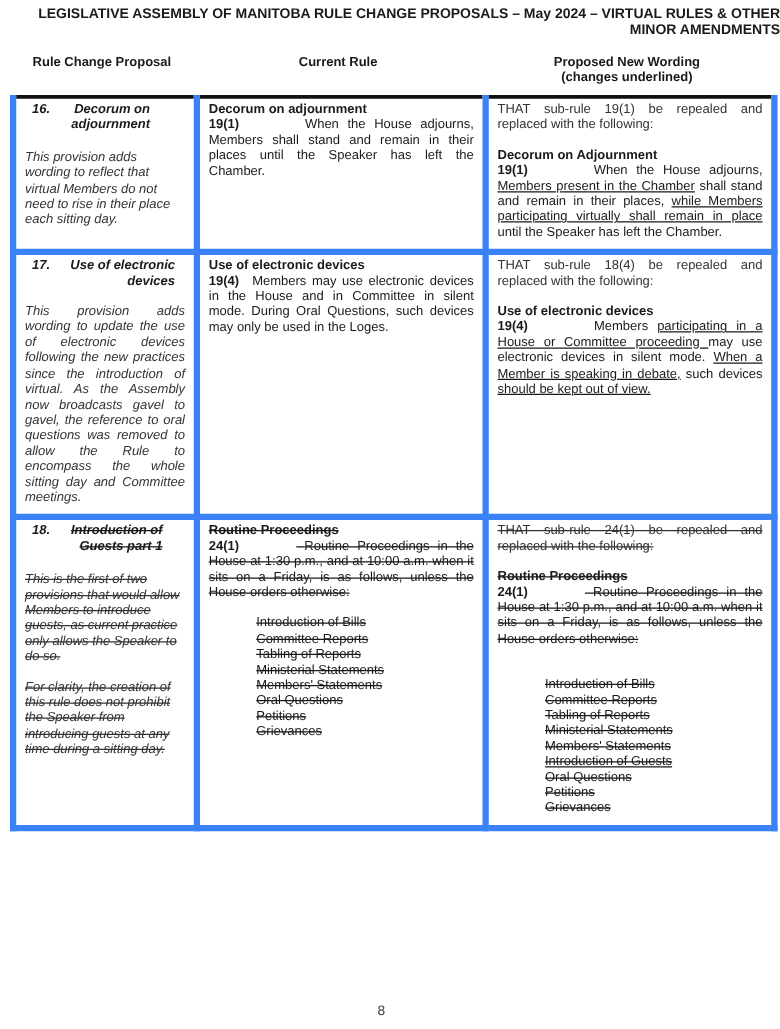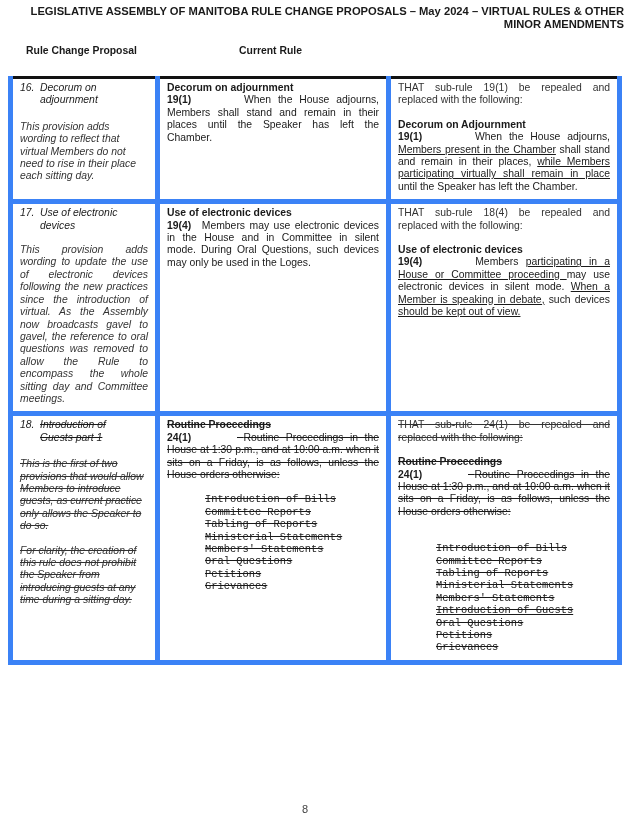--- a/index.html
+++ b/index.html
@@ -9,43 +9,45 @@
            font-weight:bold; font-size:11.2px; line-height:13px; }
   .hdr { position:absolute; top:45px; font-weight:bold; font-size:10.4px; line-height:12px; text-align:center; }
   .hdr.c1 { left:8px; width:147px; }
   .hdr.c2 { left:155px; width:231px; }
   .hdr.c3 { left:386px; width:231px; }
   table.rules { position:absolute; left:8px; top:76px; width:609px; border-collapse:collapse;
                 table-layout:fixed; font-size:10.4px; line-height:12.4px; }
   table.rules td { border:5px solid #3b82f6; vertical-align:top; padding:3px 7px 6px 7px; }
   table.rules tr:first-child td { border-top:3px solid #111; }
   col.c1 { width:147px; } col.c2 { width:231px; } col.c3 { width:231px; }
-  .ptitle { font-weight:normal; font-style:italic; display:flex; }
+  .ptitle { font-weight:bold; font-style:italic; display:flex;text-align:right; }
   .ptitle .num { width:20px; flex:none; }
   .pdesc { font-style:italic; color:#333; margin-top:12px; }
   .pdesc.j, .just { text-align:justify; }
   .rtitle { font-weight:bold; }
   .rnum { font-weight:bold; display:inline-block; width:70px; }
   .intro { color:#333; text-align:justify; }
   .gap { height:12px; }
   .u { text-decoration:underline; }
   .s { text-decoration:line-through; }
-  ul.routine { list-style:none; margin:12px 0 0 38px; padding:0;font-family:Liberation Mono, monospace; }
+  ul.routine { list-style:none; margin:12px 0 0 38px; padding:0; }
   ul.routine li { text-decoration:line-through; }
   ul.routine li.ins { text-decoration:line-through underline; }
   .pagenum { position:absolute; top:803px; left:0; width:610px; text-align:center; font-size:11px; color:#444; }
 </style>
 </head>
 <body>
 
 <div class="title">LEGISLATIVE ASSEMBLY OF MANITOBA RULE CHANGE PROPOSALS – May 2024 – VIRTUAL RULES &amp; OTHER MINOR AMENDMENTS</div>
 
 <div class="hdr c1">Rule Change Proposal</div>
 <div class="hdr c2">Current Rule</div>
 <div class="hdr c3">
+  <div>Proposed New Wording</div>
+  <div>(changes underlined)</div>
 </div>
 
 <table class="rules">
   <colgroup>
       <col class="c1">
       <col class="c2">
       <col class="c3">
     </colgroup>
 
   <tbody>

